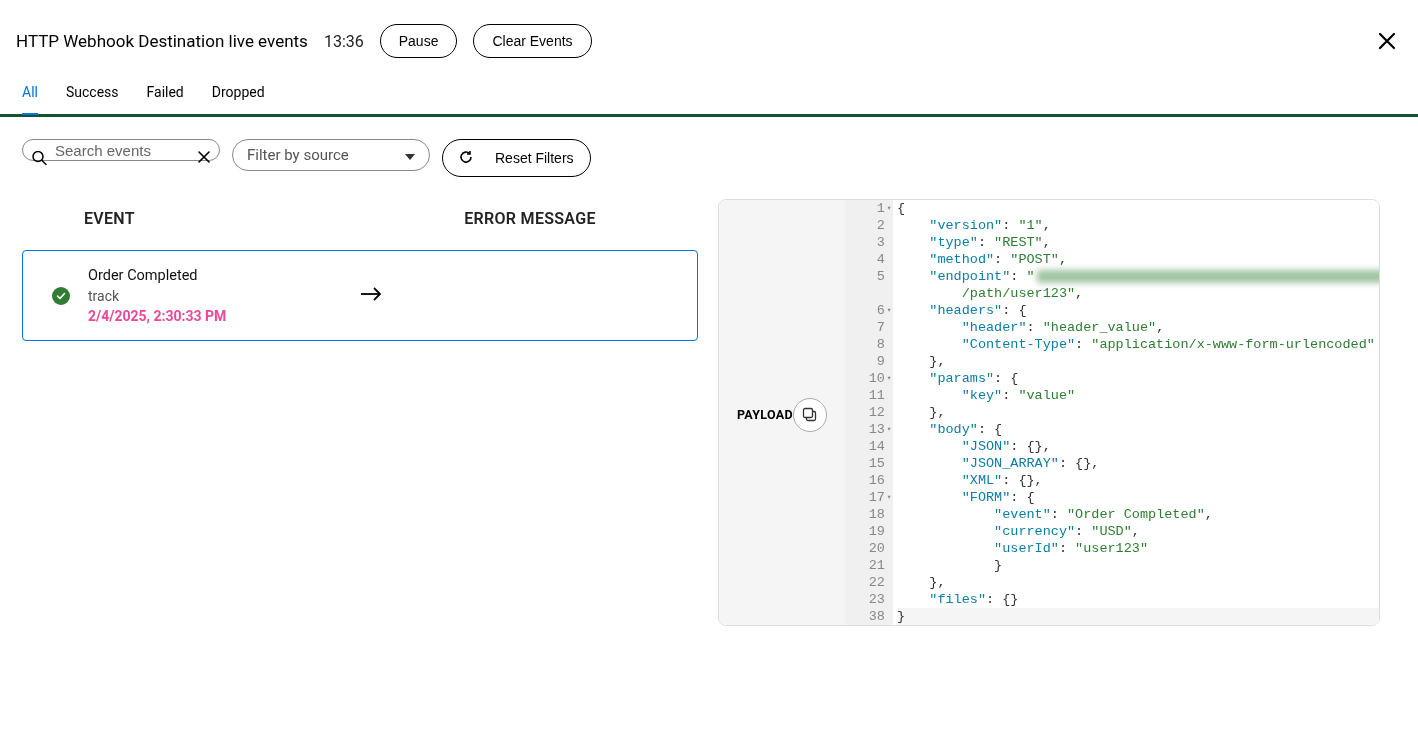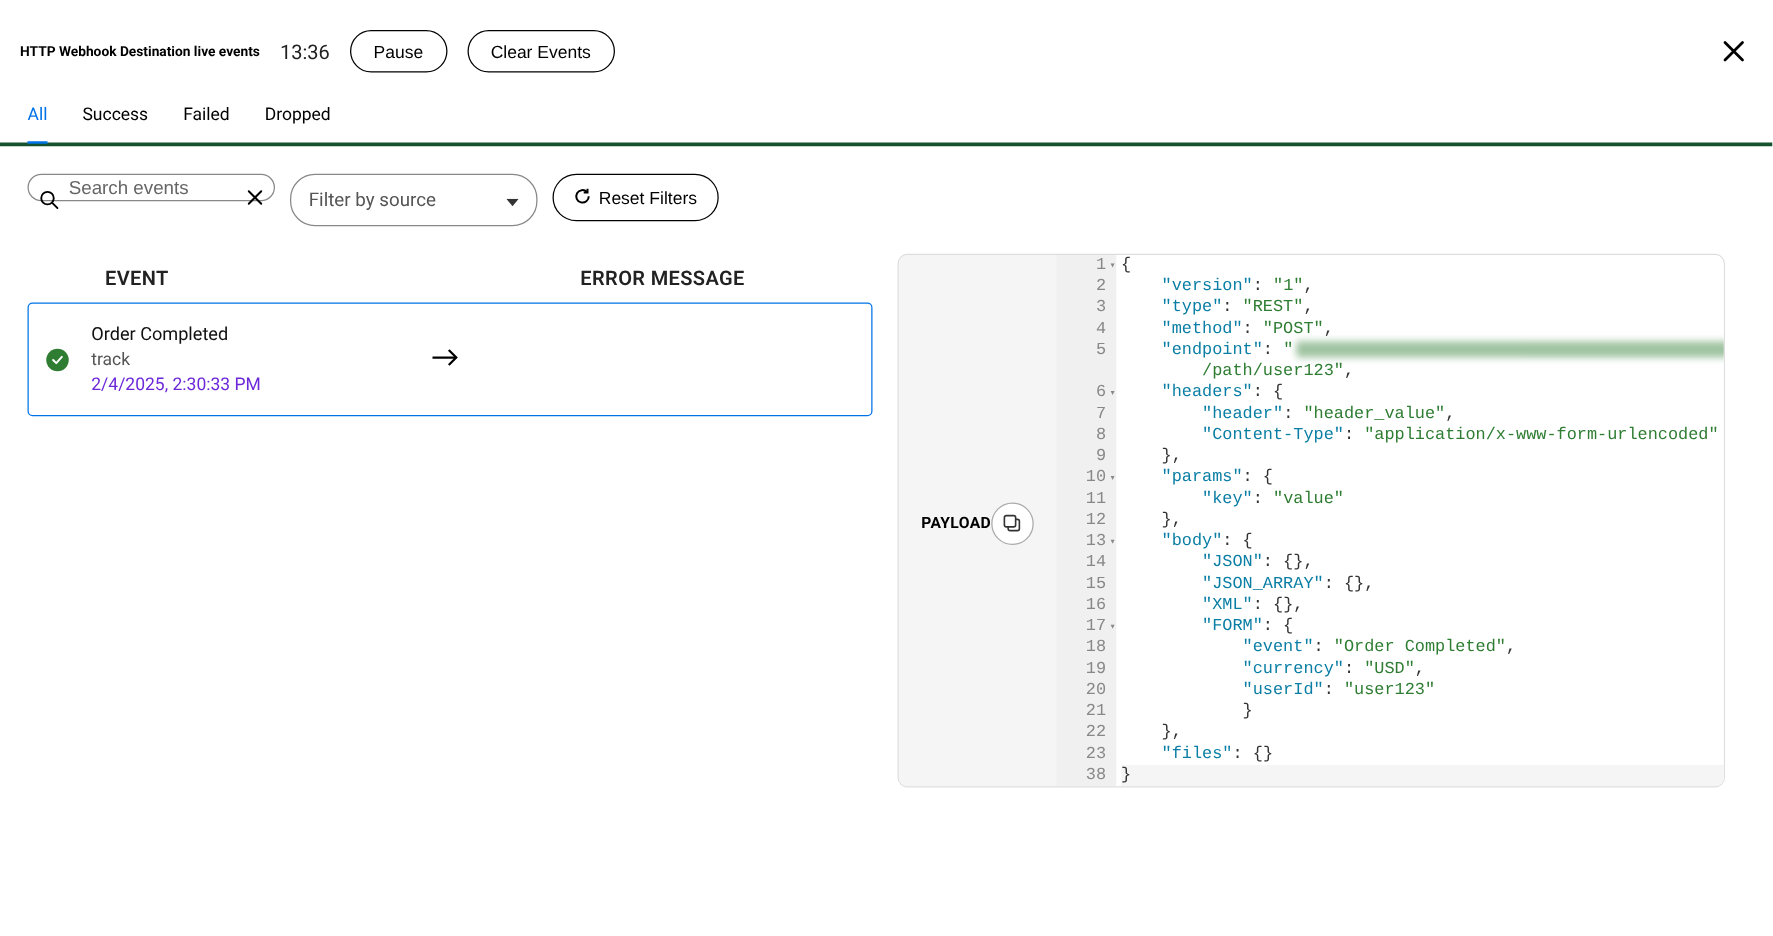--- a/index.html
+++ b/index.html
@@ -12,22 +12,22 @@
       height: 749px;
       overflow: hidden;
     }
     .header {
       display: flex;
       align-items: center;
       padding: 24px 22px 16px 16px;
       gap: 16px;
     }
     .page-title {
-      font-size: 11px;
-      font-weight: 700;
+      font-size: 17px;
+      font-weight: 400;
     }
     .time-label {
       font-size: 16px;
       color: #222;
     }
     .btn {
       border: 1px solid #000;
       background: #fff;
       border-radius: 20px;
       padding: 8px 18px;
@@ -95,40 +95,40 @@
       height: 22px;
       border: 1px solid #888;
       border-radius: 20px;
       padding: 0 30px 0 32px;
       font-size: 15px;
       outline: none;
     }
     .search-input::placeholder { color: #666; }
     .filter-source {
       width: 198px;
-      height: 42px;
+      height: 32px;
       border: 1px solid #888;
       border-radius: 20px;
       padding: 0 14px;
       display: flex;
       align-items: center;
       justify-content: space-between;
       cursor: pointer;
       color: #555;
       font-size: 15px;
     }
     .reset-btn {
       height: 38px;
       border: 1px solid #000;
       border-radius: 20px;
       background: #fff;
       padding: 0 16px;
       display: flex;
       align-items: center;
-      gap: 6px;
+      gap: 22px;
       cursor: pointer;
       font-size: 14px;
       font-weight: 500;
     }
     .content {
       display: flex;
       gap: 20px;
       padding: 0 22px;
     }
     .left-col { width: 676px; }
@@ -138,40 +138,41 @@
       font-size: 16px;
       font-weight: 600;
       letter-spacing: 0.3px;
       color: #222;
     }
     .th-event { width: 340px; padding-left: 62px; }
     .th-error { flex: 1; text-align: center; }
     .event-row {
       border: 1.5px solid #0073e6;
       border-radius: 4px;
-      padding: 16px 14px;
+      padding: 16px 29px;
       display: flex;
       align-items: center;
       gap: 18px;
       cursor: pointer;
+      margin-top: 12px;
     }
     .status-icon {
       width: 18px;
       height: 18px;
       border-radius: 50%;
       background: #2e7d32;
       display: flex;
       align-items: center;
       justify-content: center;
       flex-shrink: 0;
     }
     .event-info { display: flex; flex-direction: column; gap: 4px; width: 250px;}
     .event-name { font-size: 14.5px; color: #111; }
     .event-type { font-size: 14px; color: #555; }
-    .event-time { font-size: 14px; color: #6d28d9; }
+    .event-time { font-size: 14px; color: #ec4899; font-weight: bold; }
     .arrow-icon { margin-left: 4px; }
 
     .right-col {
       flex: 1;
       border: 1px solid #ddd;
       border-radius: 8px;
       overflow: hidden;
       display: flex;
       flex-direction: row;
       max-width: 662px;

